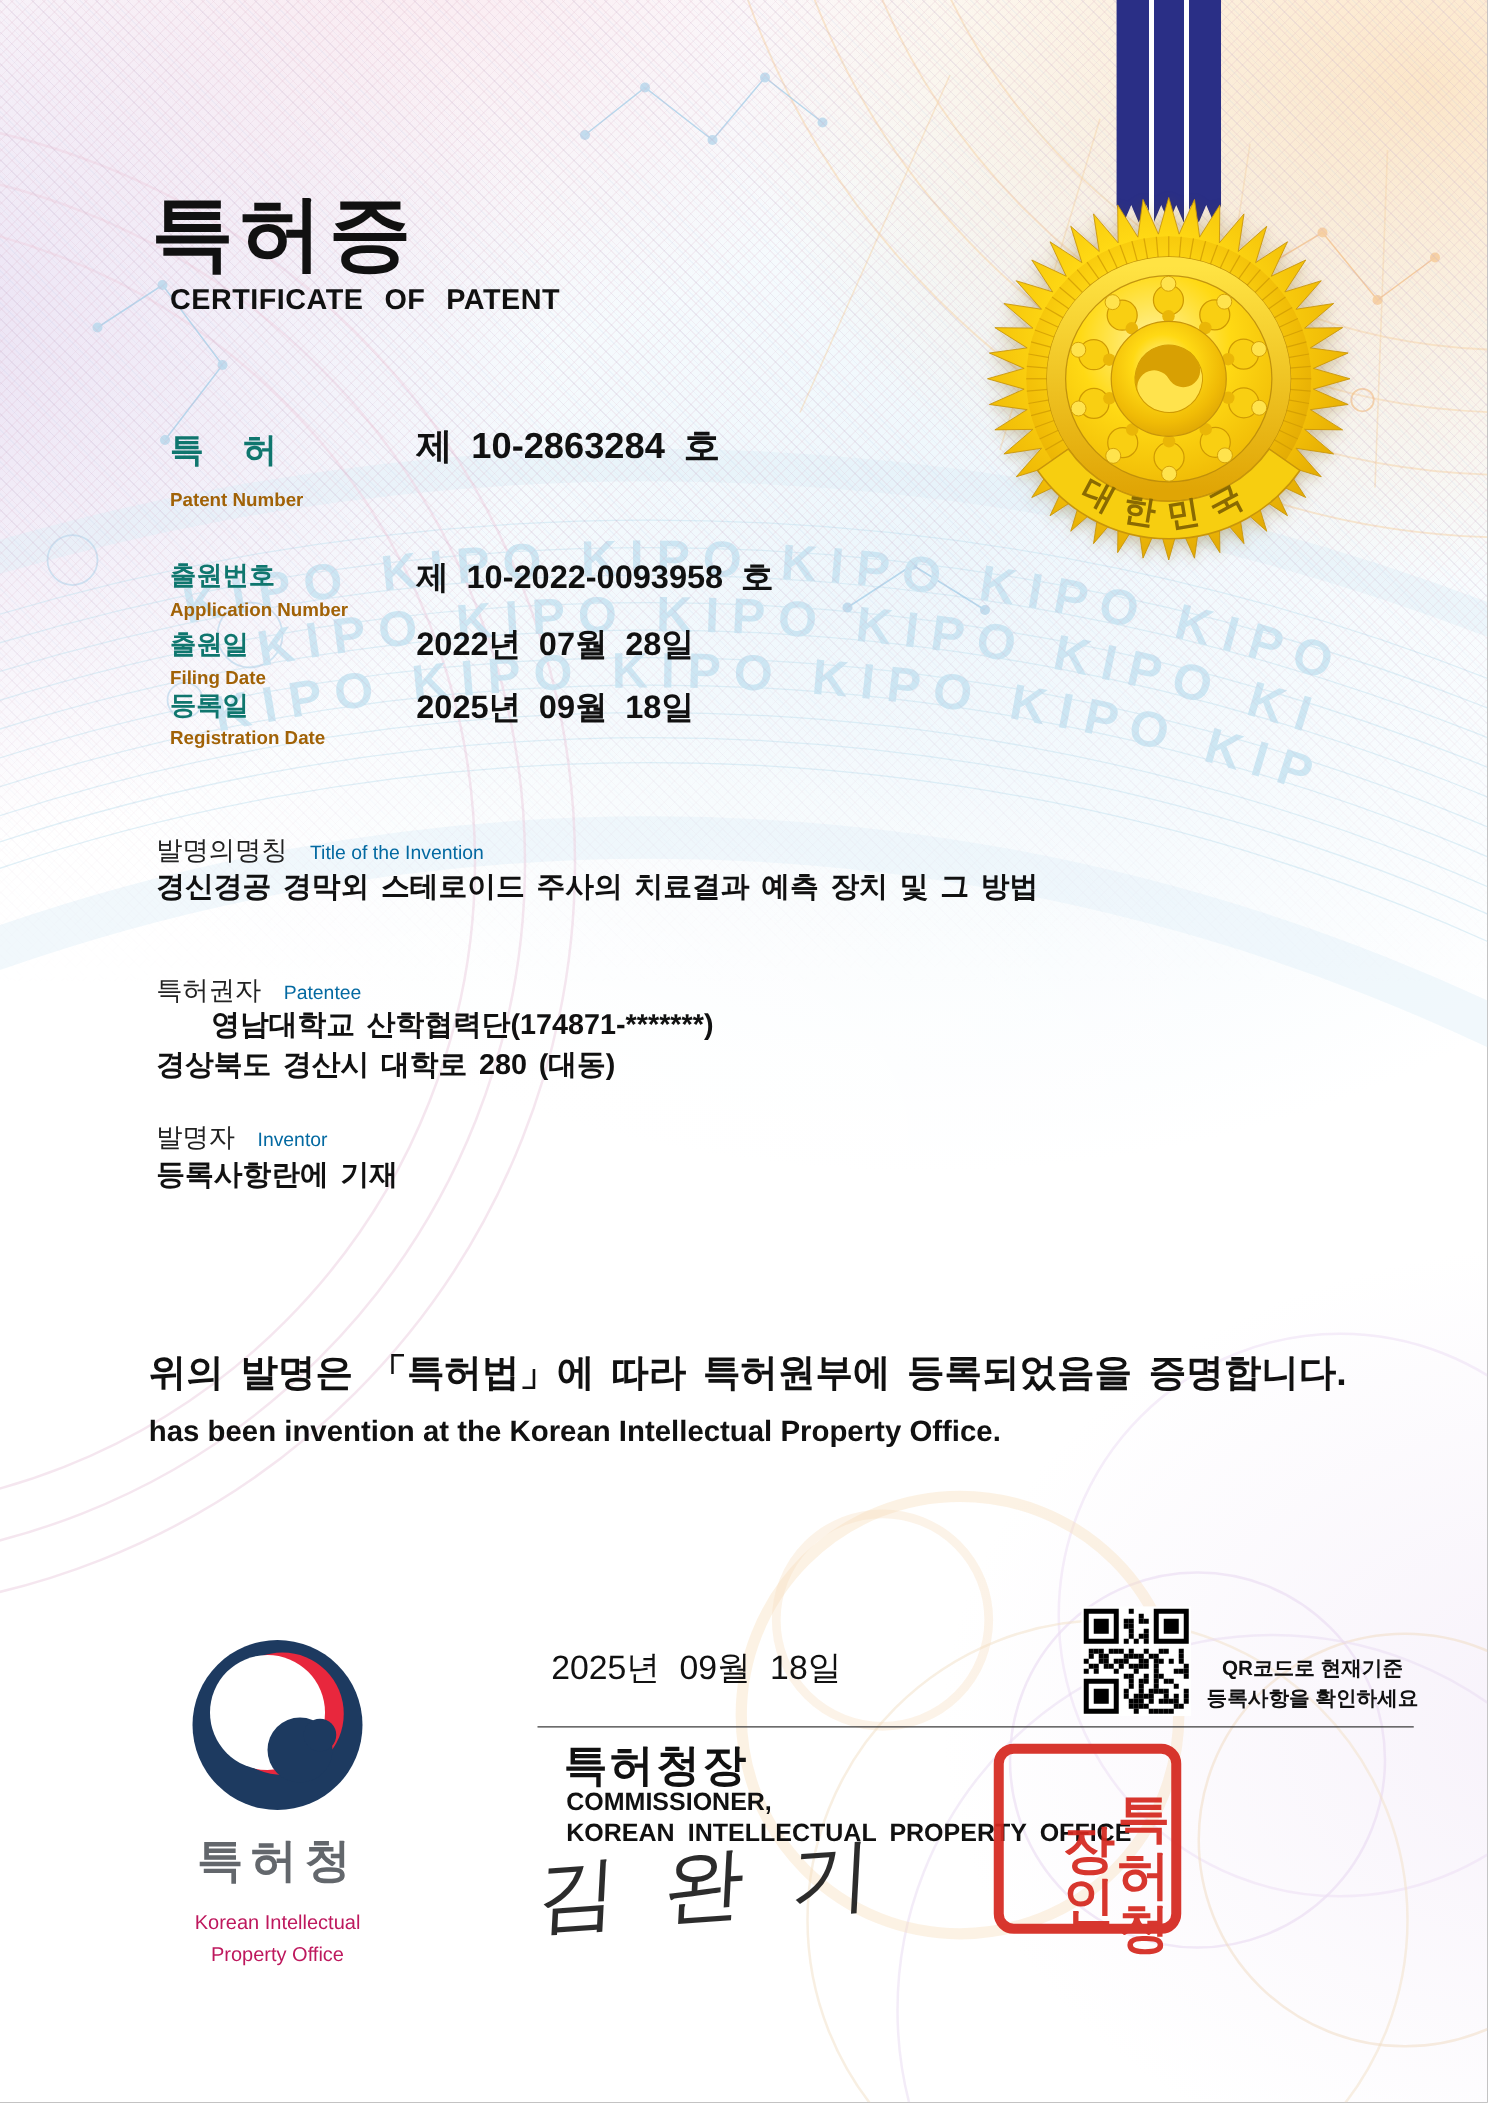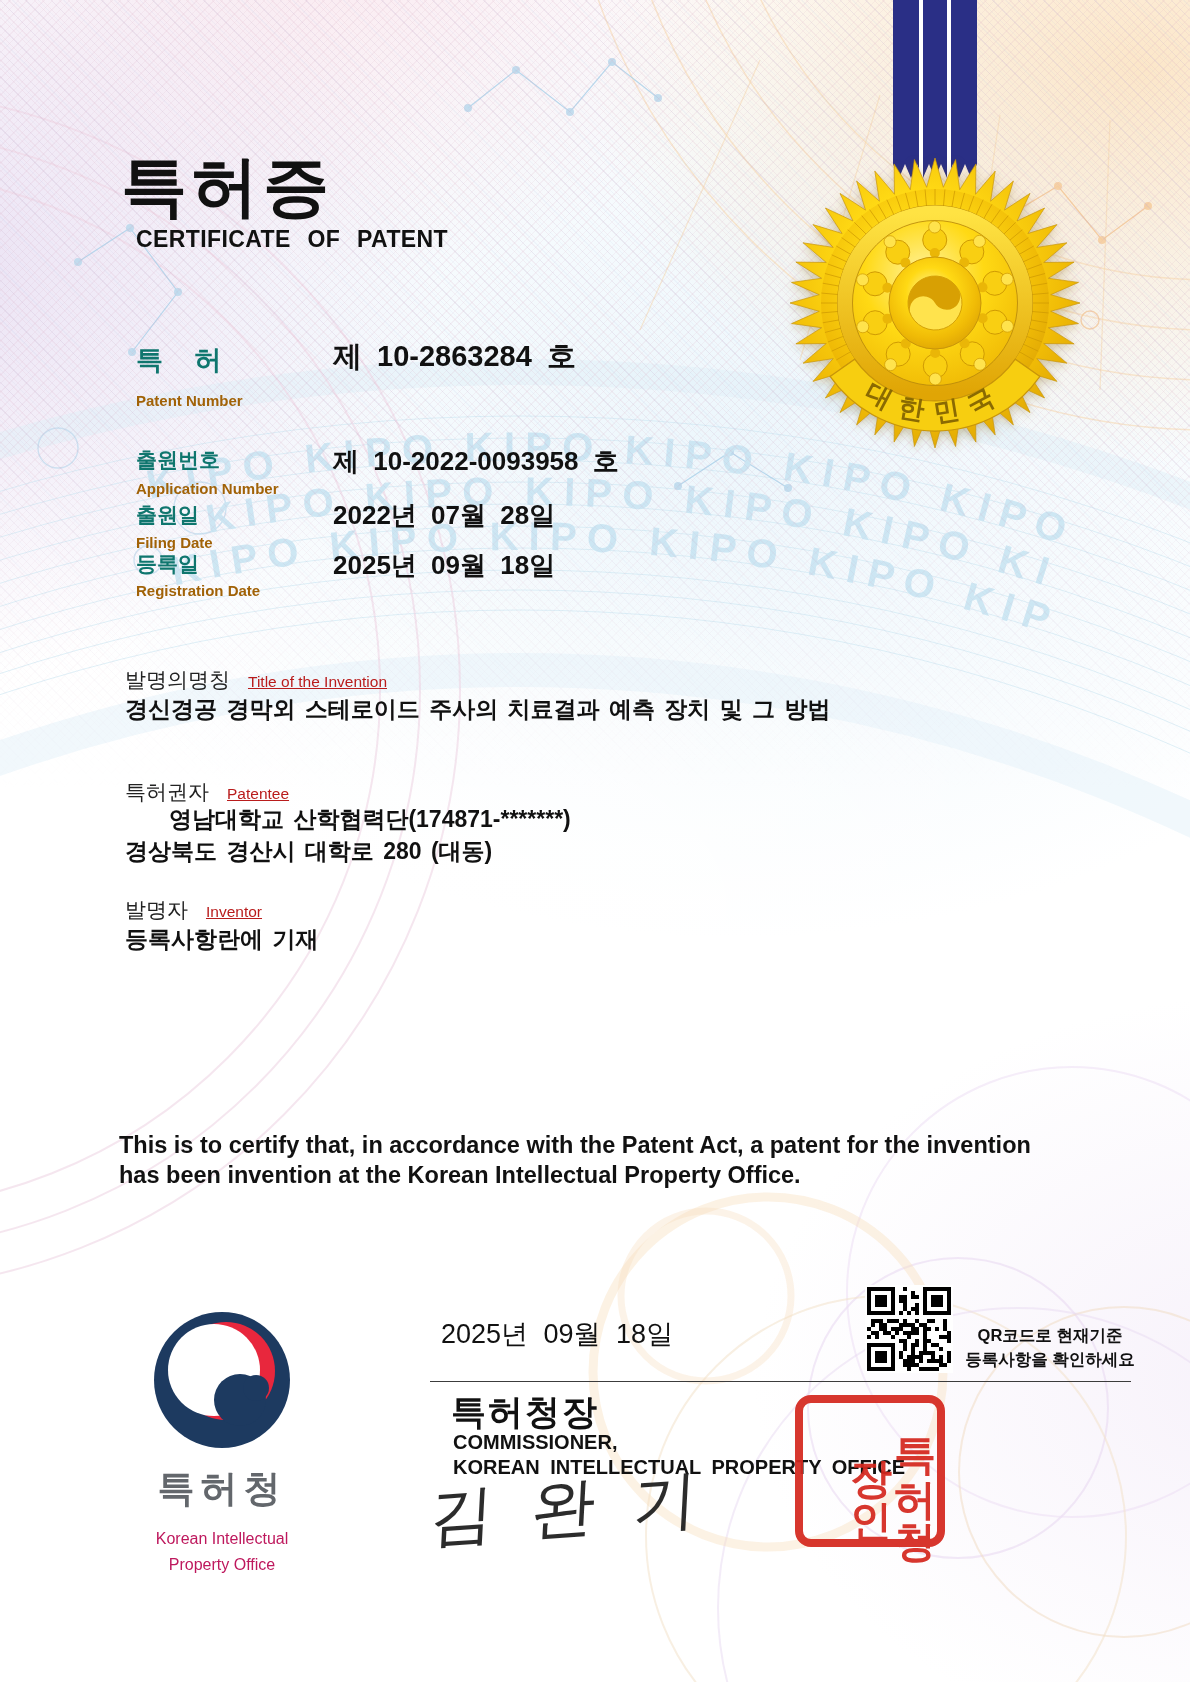--- a/index.html
+++ b/index.html
@@ -54,21 +54,21 @@
   .sub-app{left:136px;top:480px;}
   .val-app{left:333px;top:444px;}
   .lbl-filing{left:136px;top:501px;}
   .sub-filing{left:136px;top:534px;}
   .val-filing{left:333px;top:498px;}
   .lbl-reg{left:136px;top:550px;}
   .sub-reg{left:136px;top:582px;}
   .val-reg{left:333px;top:548px;}
   
   .sec{left:125px;z-index:5;font-size:21px;font-weight:500;color:#222;}
-  .sec .en{font-size:15.5px;font-weight:500;color:#b91c1c;margin-left:18px;text-decoration:underline;}
+  .sec .en{font-size:15.5px;font-weight:500;color:#0369a1;margin-left:18px;}
   .sec-invention{top:666px;}
   .sec-patentee{top:778px;}
   .sec-inventor{top:896px;}
   .body-val{left:125px;font-size:23px;font-weight:700;z-index:5;word-spacing:3px;}
   .invention-title{top:694px;}
   .patentee-name{top:804px;margin-left:44px;}
   .patentee-addr{top:836px;}
   .inventor-val{top:924px;}
   
   .stmt-ko{left:119px;top:1078px;font-size:30px;font-weight:800;word-spacing:5px;z-index:5;}
@@ -338,22 +338,22 @@
     <span>특허권자</span><span class="en">Patentee</span>
   </div>
   <div class="abs body-val patentee-name">영남대학교 산학협력단(174871-*******)</div>
   <div class="abs body-val patentee-addr">경상북도 경산시 대학로 280 (대동)</div>
 
   <div class="abs sec sec-inventor">
     <span>발명자</span><span class="en">Inventor</span>
   </div>
   <div class="abs body-val inventor-val">등록사항란에 기재</div>
 
+  <div class="abs stmt-ko">위의 발명은 「특허법」에 따라 특허원부에 등록되었음을 증명합니다.</div>
   <div class="abs stmt-en">
-    <div>This is to certify that, in accordance with the Patent Act, a patent for the invention</div>
     <div>has been invention at the Korean Intellectual Property Office.</div>
   </div>
 
   <div class="abs issue-date">2025년 09월 18일</div>
   <svg class="qr" id="qr-svg" width="88" height="88" viewBox="0 0 88 88">
       <rect x="0" y="0" width="88" height="88" fill="#fff"></rect>
       <rect x="38" y="2" width="4" height="4" fill="#000"></rect>
       <rect x="46" y="6" width="4" height="4" fill="#000"></rect>
       <rect x="34" y="10" width="4" height="4" fill="#000"></rect>
       <rect x="38" y="10" width="4" height="4" fill="#000"></rect>

